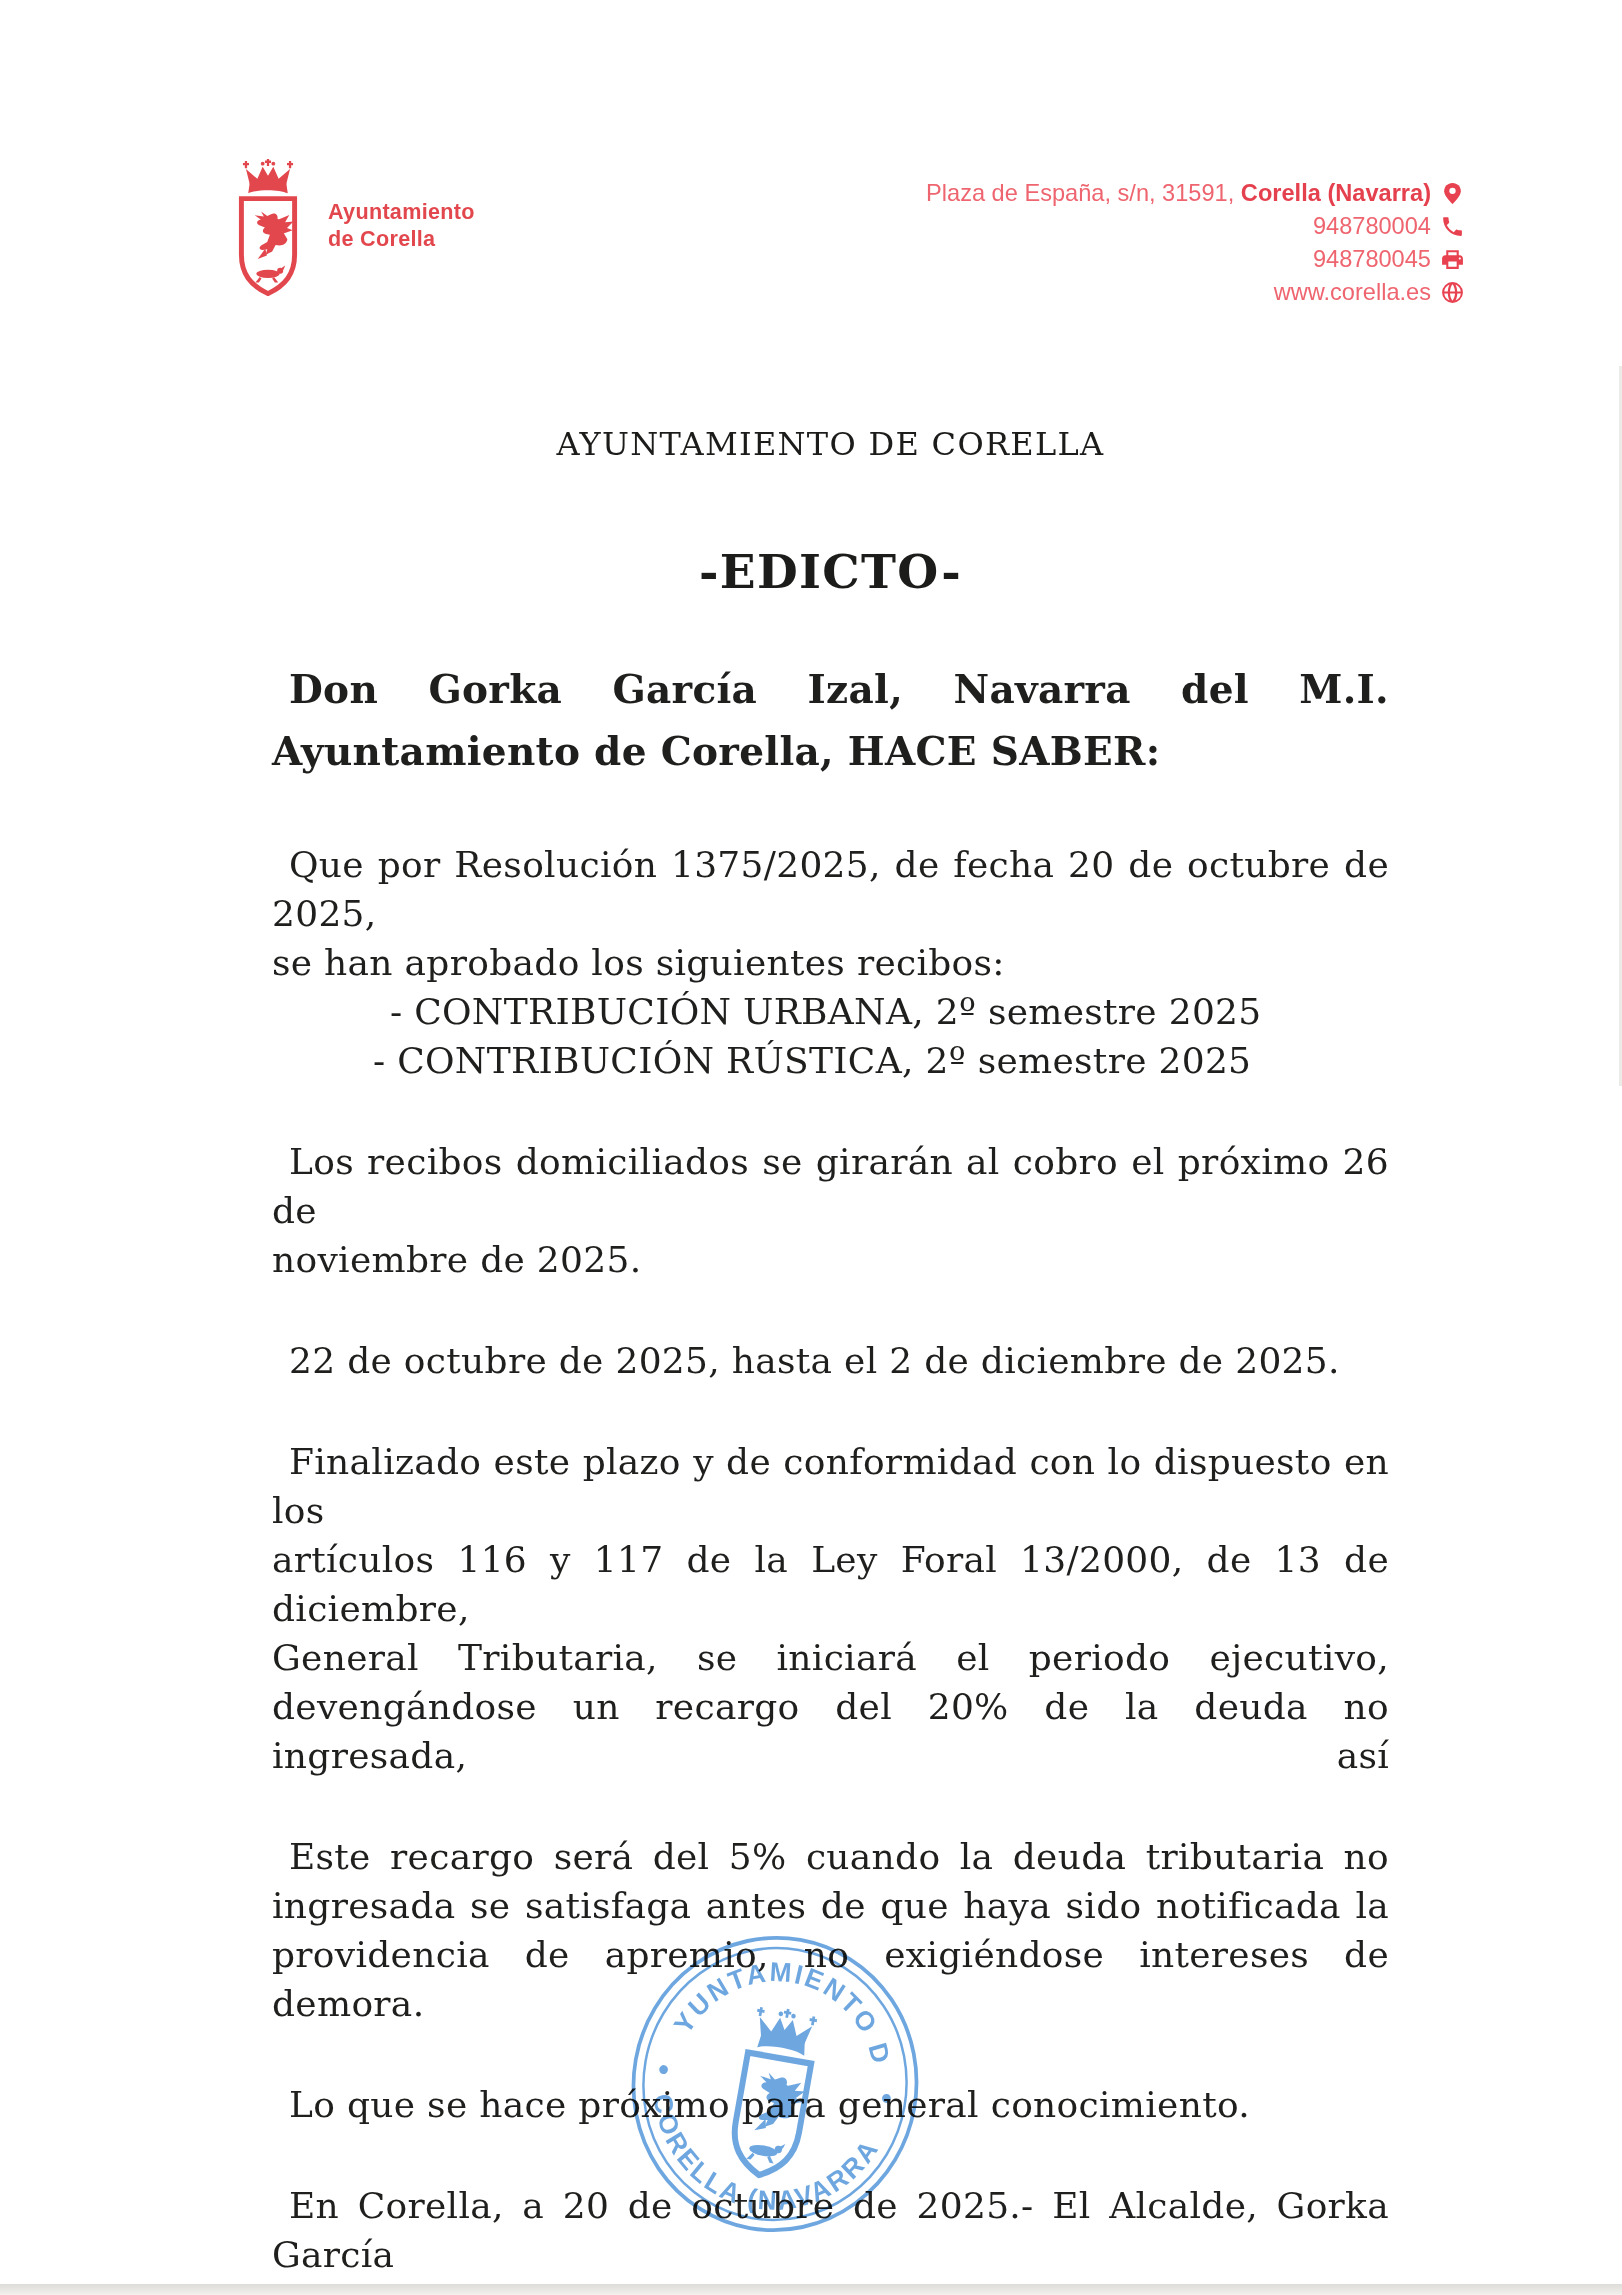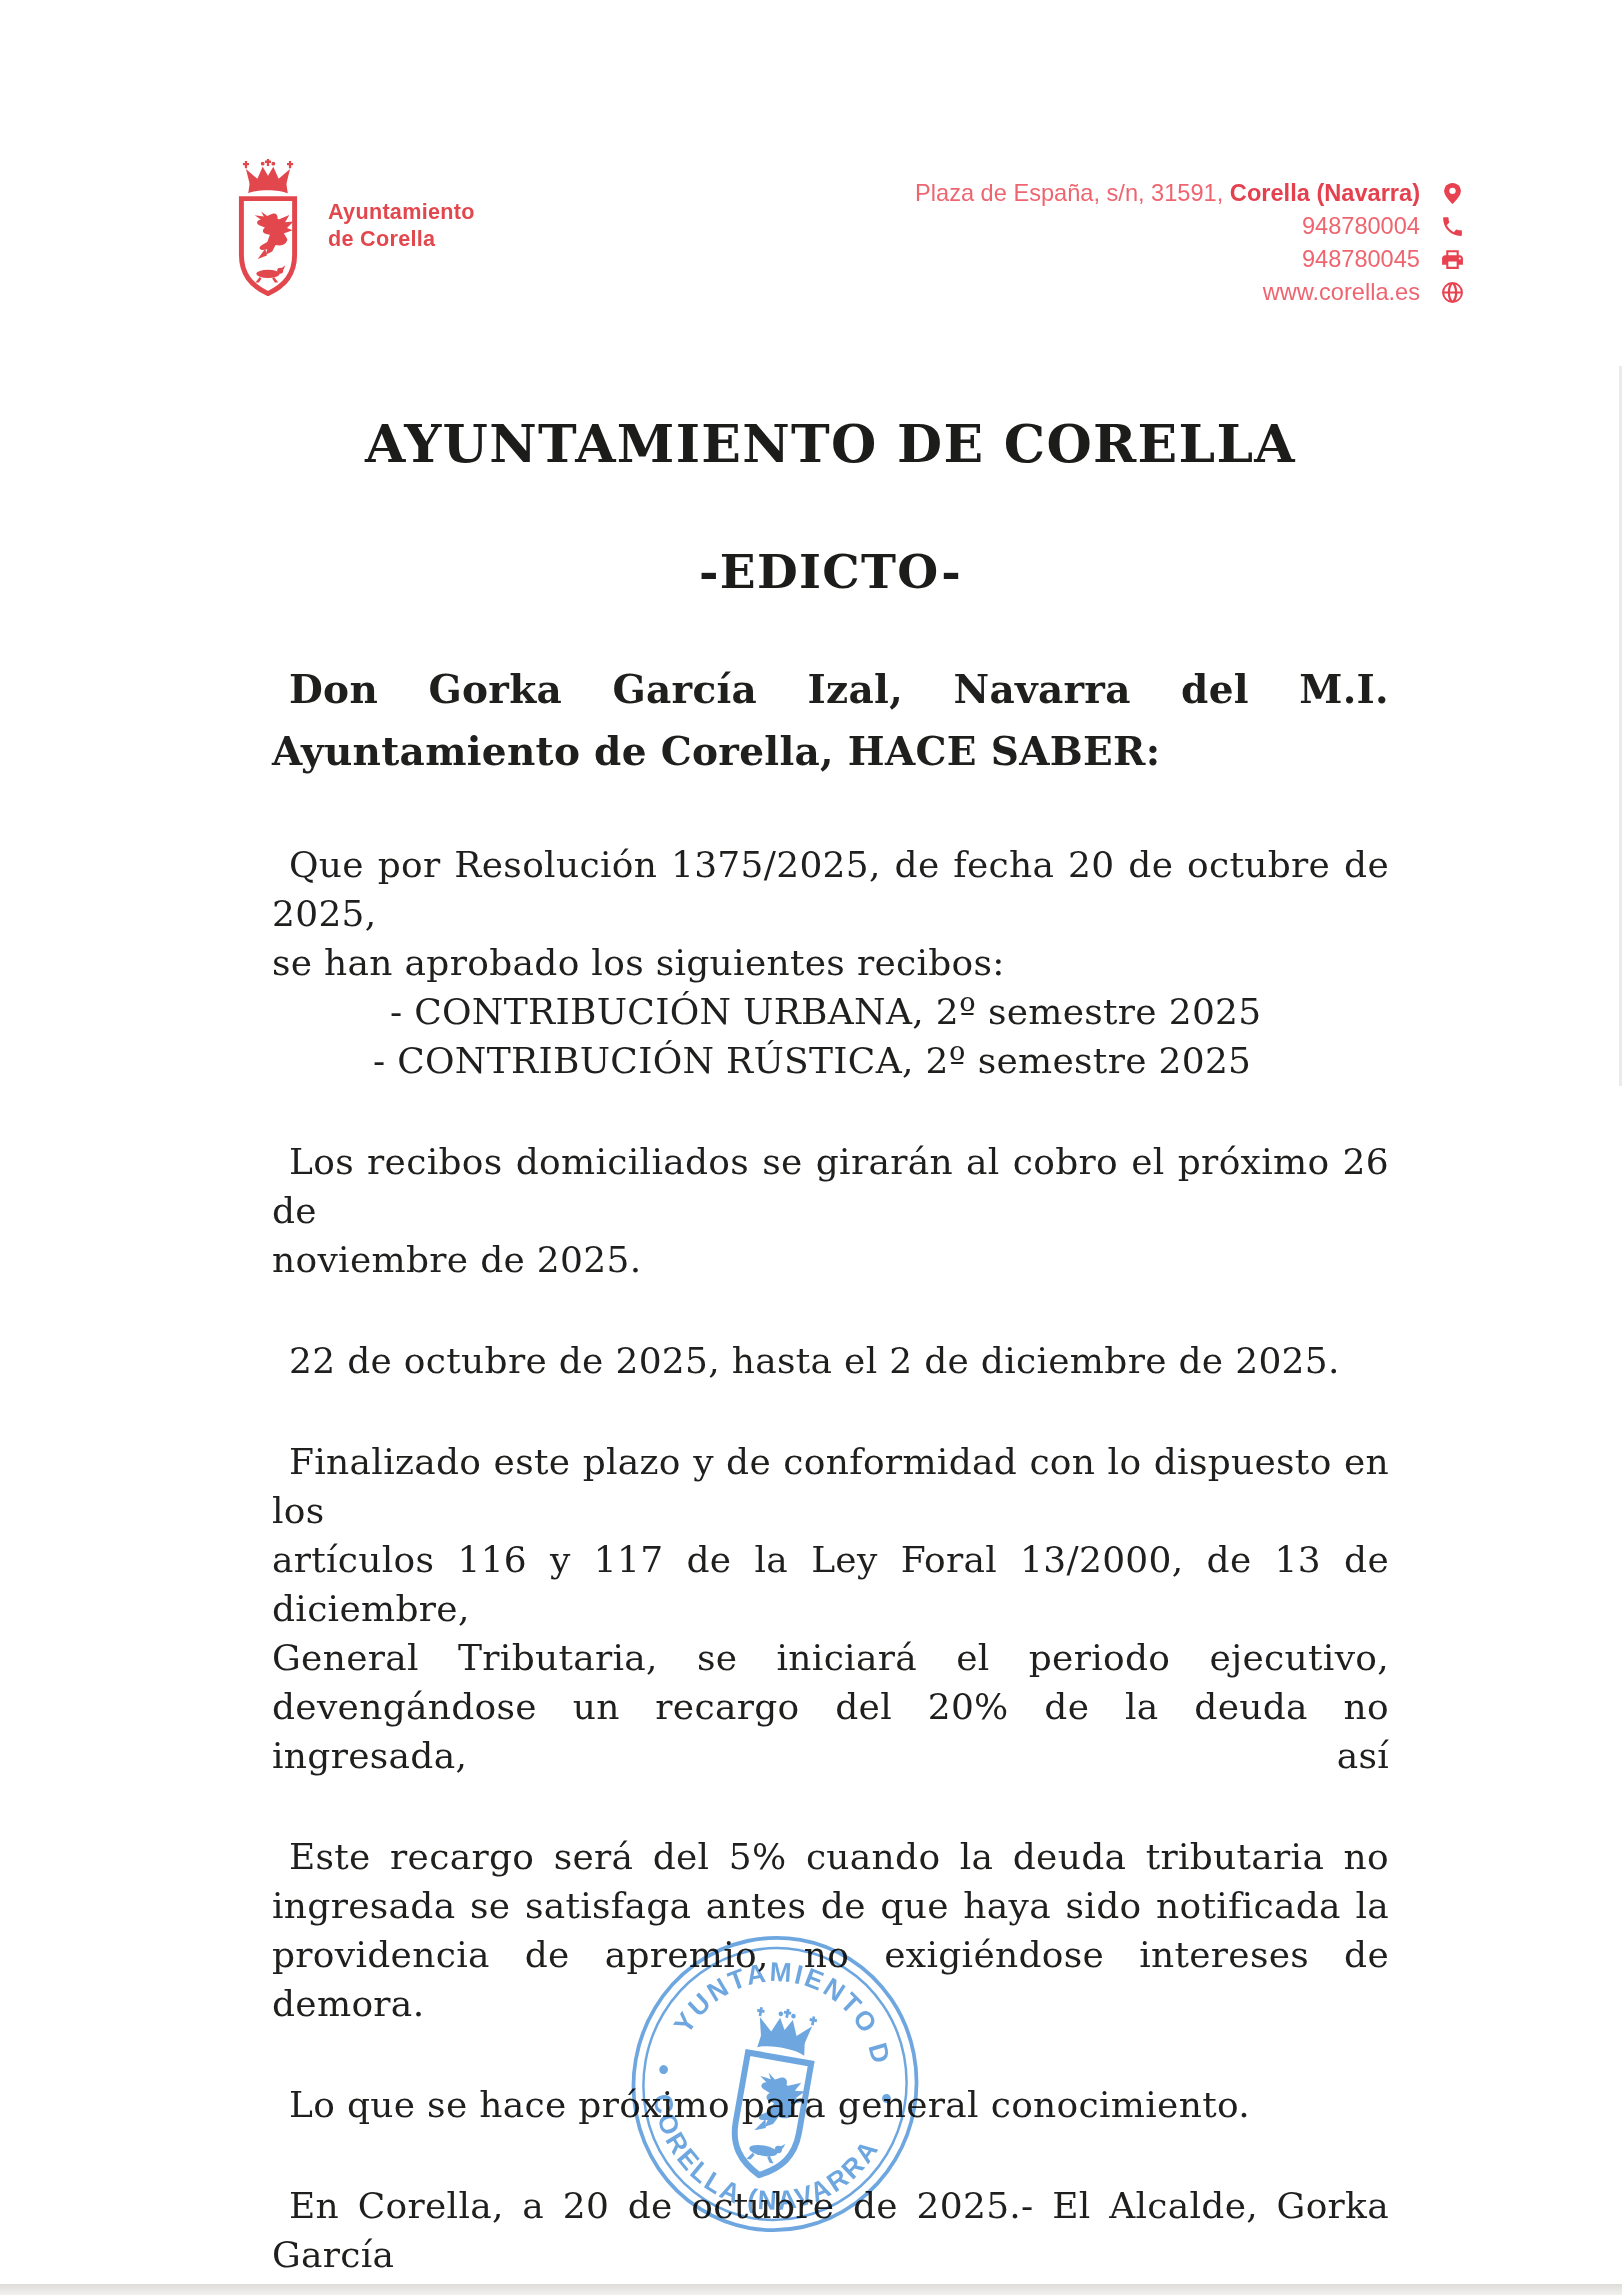--- a/index.html
+++ b/index.html
@@ -23,31 +23,31 @@
     font-weight:bold;font-size:21.6px;line-height:27px;
     color:#e2474d;letter-spacing:0.3px;
   }
   .contact{
     position:absolute;top:177px;right:157px;
     font-family:"Liberation Sans", sans-serif;
     font-size:23.6px;color:#ee6570;
   }
   .contact-row{
     display:flex;justify-content:flex-end;align-items:center;
-    gap:20px;height:33px;
+    gap:9px;height:33px;
   }
   .contact-row .c-bold{color:#e5404e;font-weight:bold;}
   .c-icon{width:25px;height:25px;flex:0 0 25px;color:#e8414f;}
   
   .main{
     position:absolute;left:272px;top:417px;width:1117px;
     letter-spacing:0.3px;
   }
   .doc-title{
-    font-size:52px;line-height:54px;font-weight:bold;
+    font-size:32px;line-height:54px;font-weight:normal;
     text-align:center;letter-spacing:1.3px;
     margin:0 0 76px 0;color:#1c1c1a;
   }
   .doc-subtitle{
     font-size:47px;line-height:50px;font-weight:bold;
     text-align:center;letter-spacing:1.3px;
     margin:0 0 61px 0;color:#1c1c1a;
   }
   .p{margin:0 0 52px 0;font-size:36px;line-height:49px;}
   .p-intro{font-size:39px;line-height:62px;font-weight:bold;margin-bottom:58px;}

